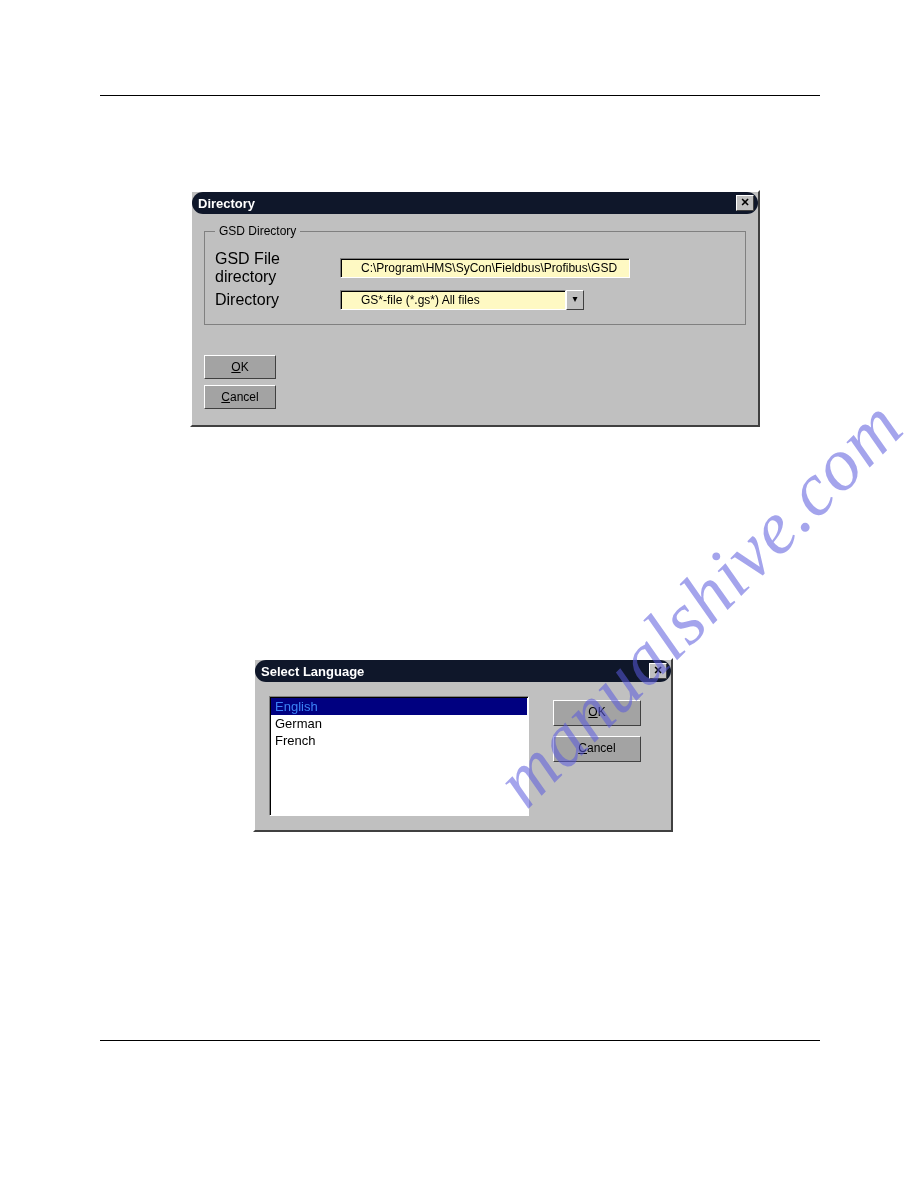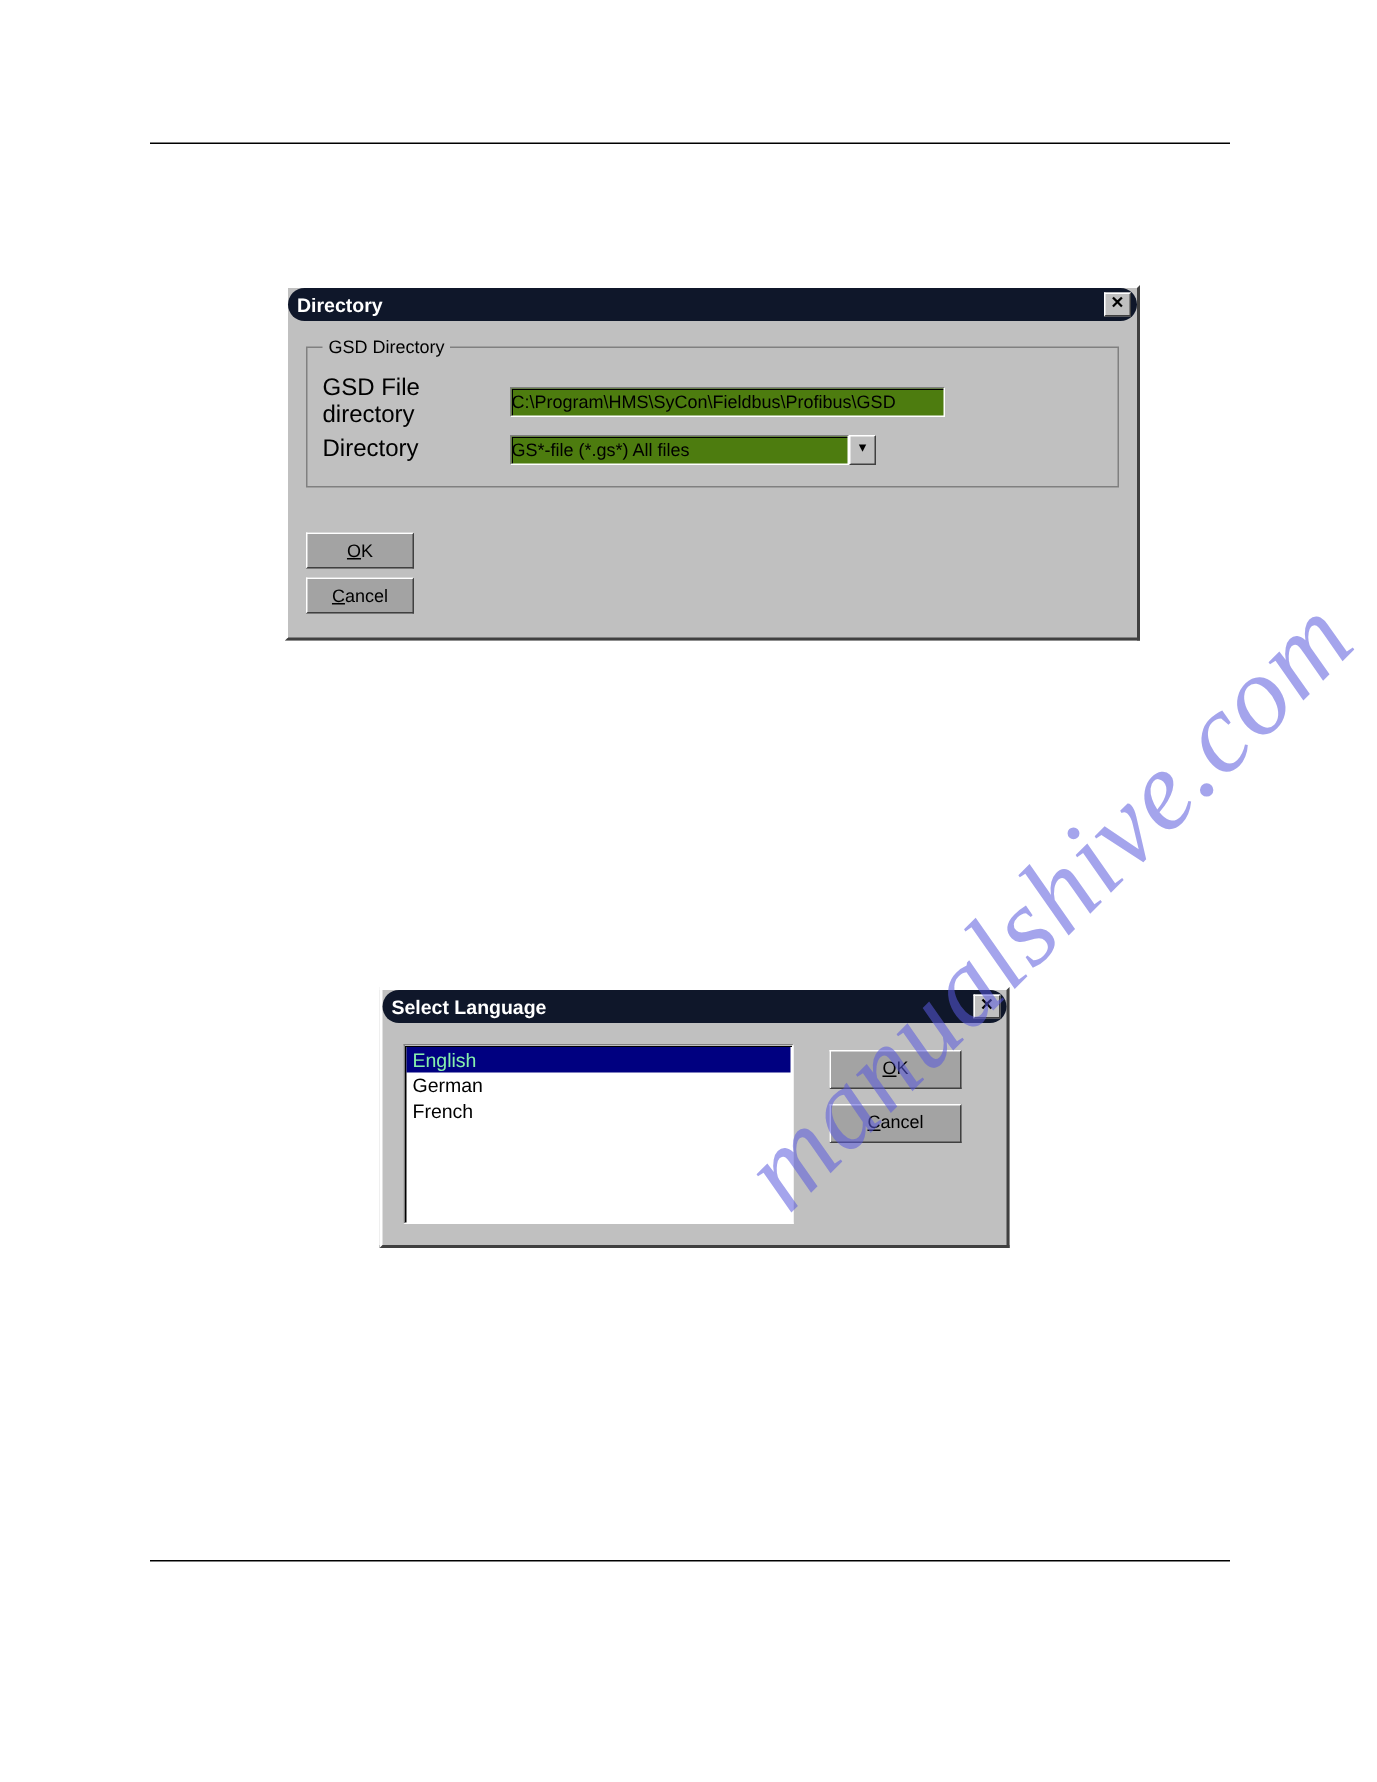--- a/index.html
+++ b/index.html
@@ -95,28 +95,28 @@
     padding: 8px 10px 10px 10px;
   }
   fieldset legend {
     font-size: 12px;
     padding: 0 4px;
     background: #c0c0c0;
   }
   .row { display: flex; align-items: center; margin: 4px 0; }
   .lbl { width: 125px; font-size: 16px; }
   .textbox {
-    background: #4d7c0f;
+    background: #fef9c3;
     border-top: 1px solid #808080;
     border-left: 1px solid #808080;
     border-right: 1px solid #ffffff;
     border-bottom: 1px solid #ffffff;
     box-shadow: inset 1px 1px 0 #000;
     font-size: 12px;
-    padding: 2px 0;
+    padding: 2px 20px;
     height: 20px;
   }
   .combo {
     display: flex;
   }
   .combo .textbox { flex: 1; }
   .combo-btn {
     width: 18px;
     height: 20px;
     background: #c0c0c0;
@@ -150,21 +150,21 @@
     border-left: 1px solid #808080;
     border-right: 1px solid #ffffff;
     border-bottom: 1px solid #ffffff;
     box-shadow: inset 1px 1px 0 #000;
     height: 120px;
     width: 260px;
     font-size: 13px;
     padding: 1px;
   }
   .list-item { padding: 1px 4px; }
-  .list-item.selected { background: #000080; color: #86efac; }
+  .list-item.selected { background: #000080; color: #3b82f6; }
 
   
   .dlg-directory { top: 190px; left: 190px; width: 570px; }
   .dlg-directory .dialog-body { display: flex; gap: 18px; flex-direction: column; }
   .dlg-directory .left-col { flex: 1; }
   .dlg-directory .right-col { padding-top: 2px; }
 
   .dlg-lang { top: 614px; left: 253px; width: 420px; margin-top: 44px; }
   .dlg-lang .dialog-body { display: flex; gap: 24px; padding: 14px; }
   .dlg-lang .right-col { padding-top: 4px; }

